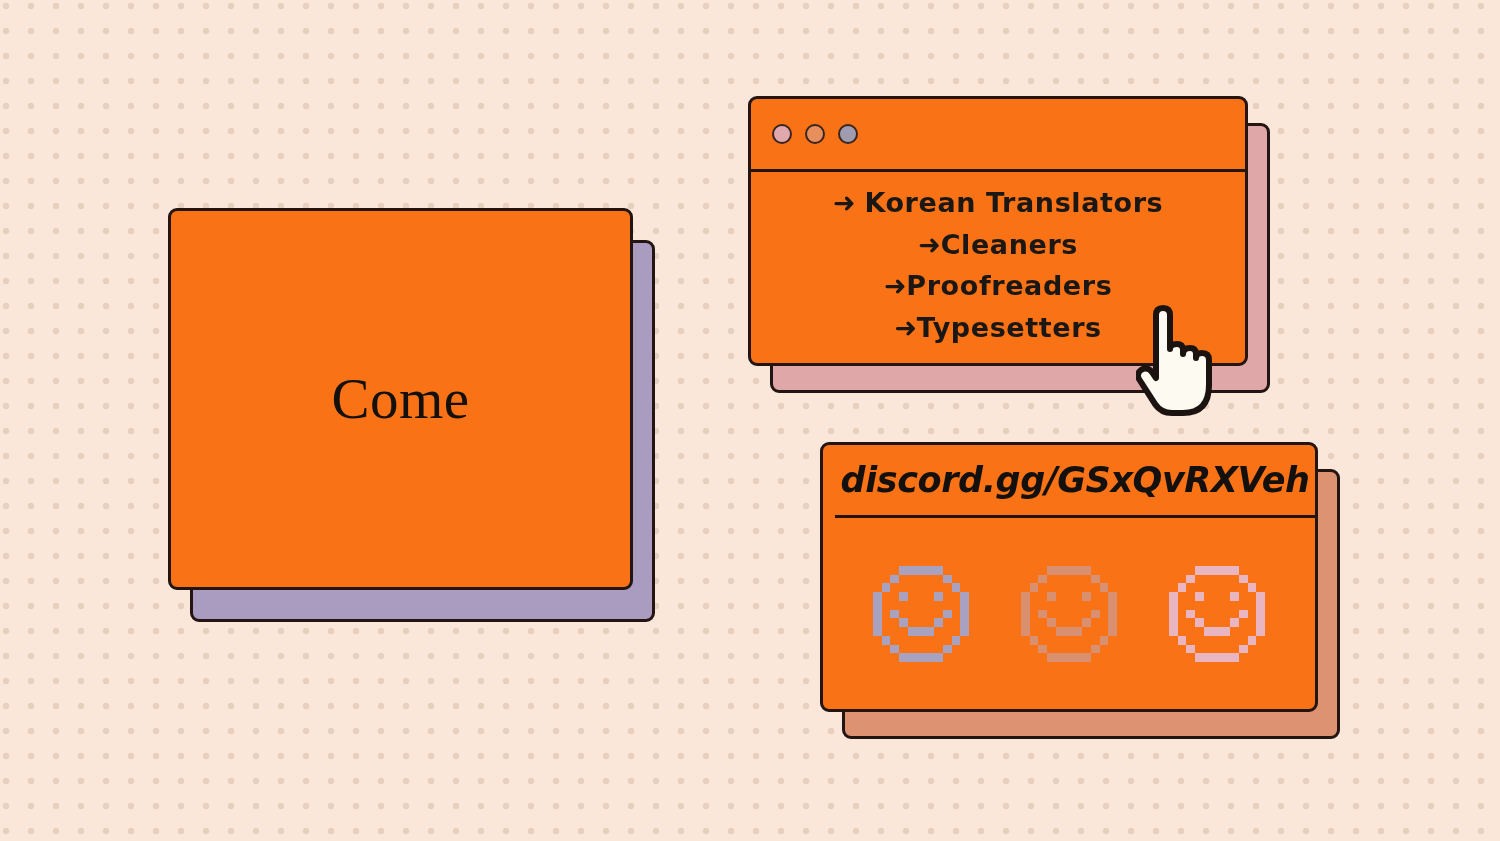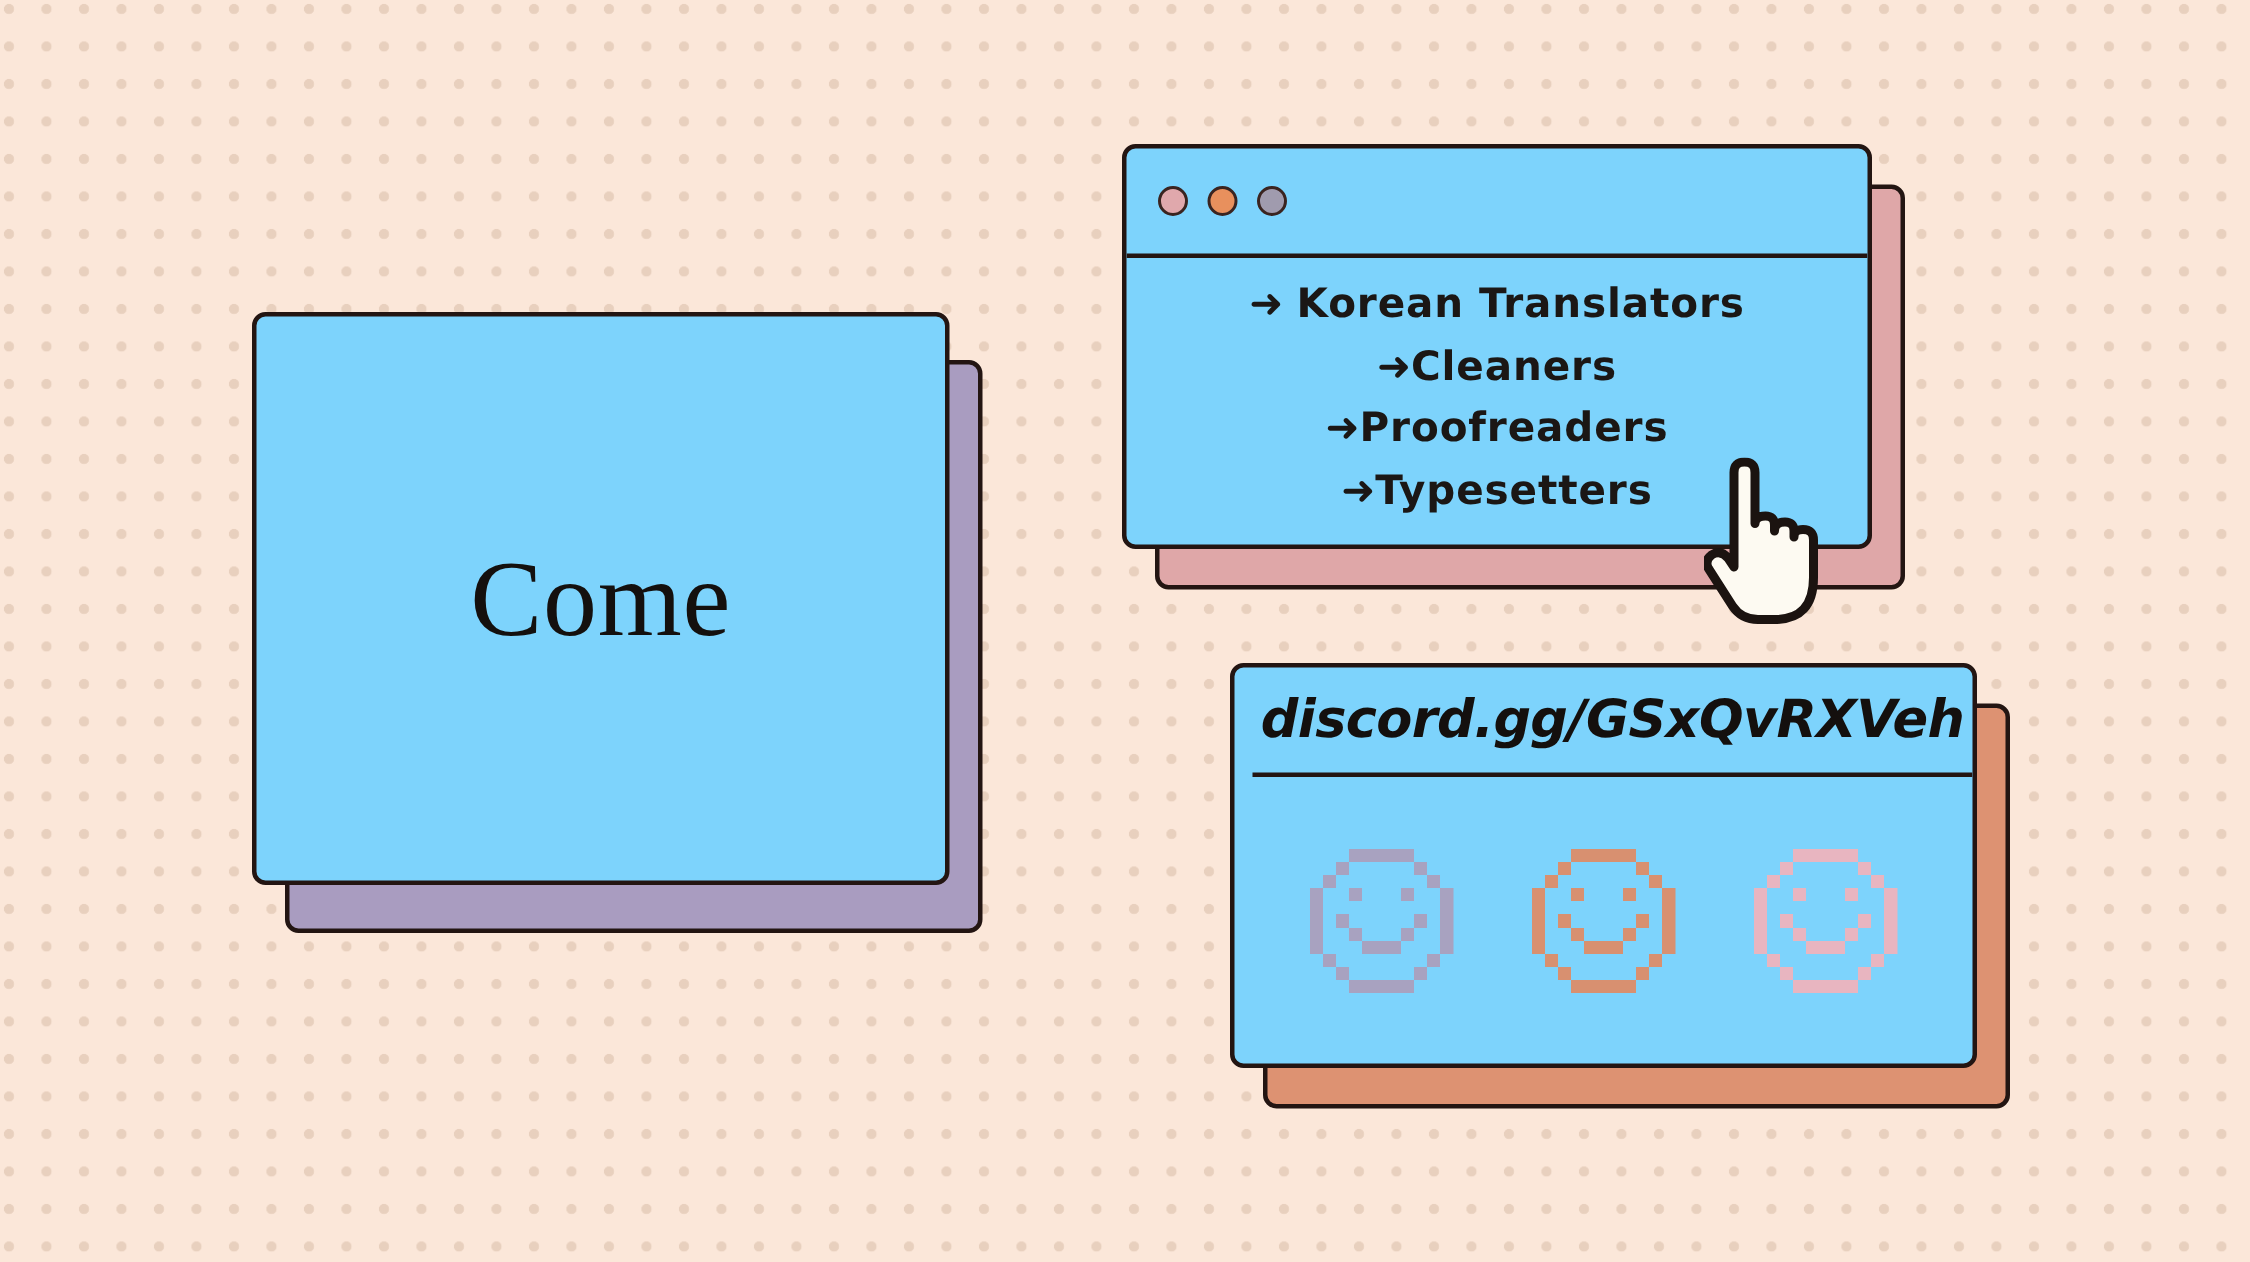--- a/index.html
+++ b/index.html
@@ -24,21 +24,21 @@
   .stack { position: absolute; }
 
   .shadow-layer {
     position: absolute;
     border: 3px solid #231512;
     border-radius: 9px;
   }
 
   .panel {
     position: absolute;
-    background: #7dd3fc;
+    background: #f97316;
     border: 3px solid #231512;
     border-radius: 9px;
     overflow: hidden;
   }
 
   
   #join-stack { left: 168px; top: 208px; width: 490px; height: 415px; }
 
   #join-shadow {
     left: 22px; top: 32px;
@@ -49,21 +49,21 @@
   #join-panel {
     left: 0; top: 0;
     width: 465px; height: 382px;
     display: flex;
     align-items: center;
     justify-content: center;
   }
 
   #join-text {
     font-family: "Liberation Serif", "DejaVu Serif", serif;
-    font-size: 72px;
+    font-size: 57px;
     line-height: 0.98;
     color: #14100e;
     text-align: center;
     letter-spacing: 0.5px;
   }
   #join-text .l1 { display: block; }
   #join-text .l2 { display: block; }
 
   
   #roles-stack { left: 748px; top: 96px; width: 540px; height: 310px; }

